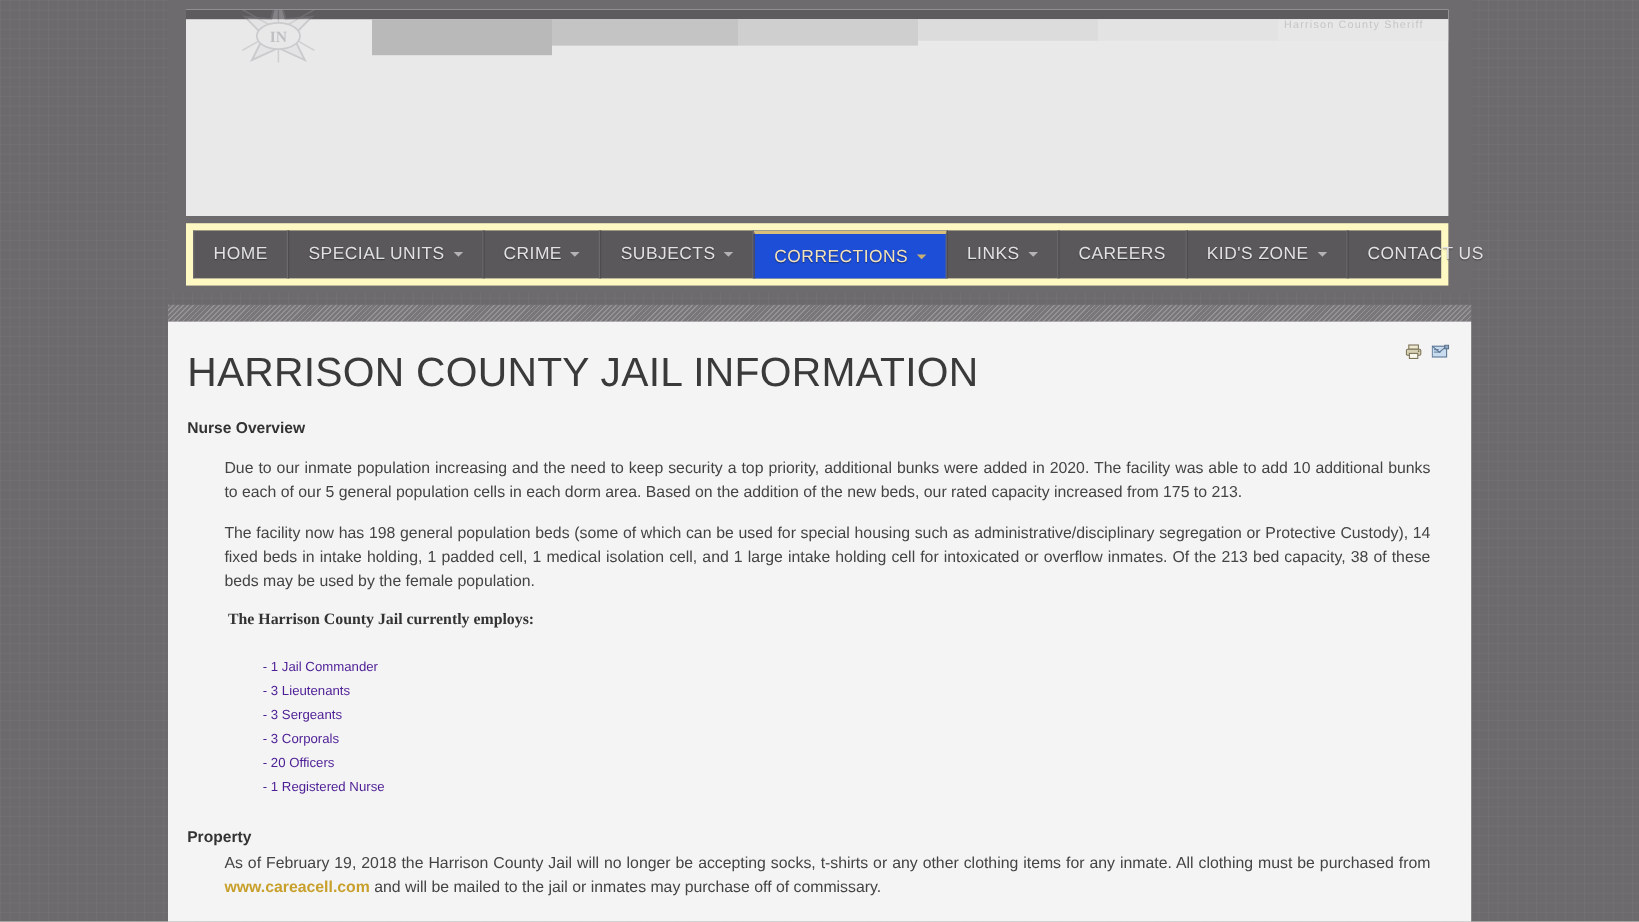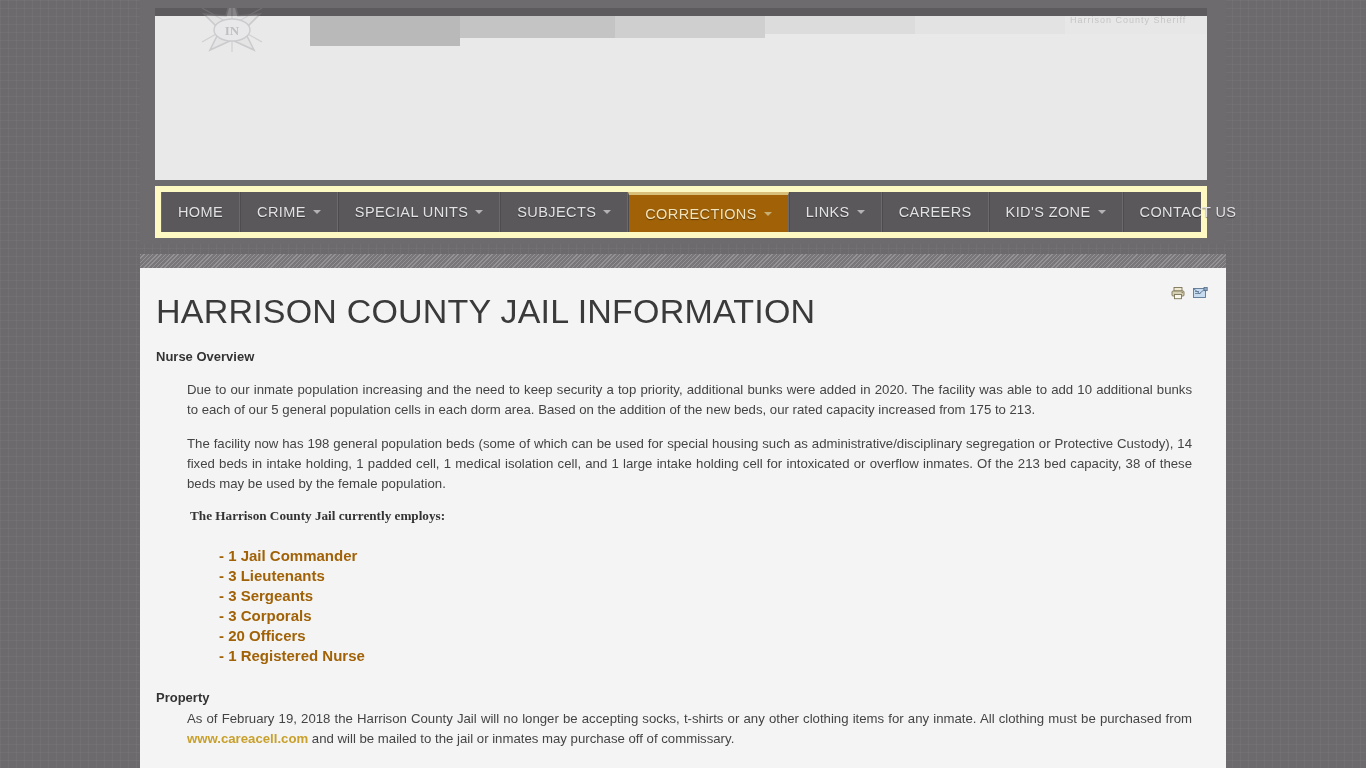--- a/index.html
+++ b/index.html
@@ -124,21 +124,21 @@
     font-size: 14.5px;
     letter-spacing: 0.4px;
     font-family: "Liberation Sans Narrow", "Liberation Sans", sans-serif;
     cursor: pointer;
     white-space: nowrap;
     text-shadow: 0 1px 1px rgba(0,0,0,0.45);
   }
   .nav-item:first-child { border-left: 1px solid #6b696c; }
 
   .nav-item.active {
-    background: #a16207;
+    background: #1d4ed8;
     color: #f1e0b4;
     border-top: 3px solid #d9c07a;
     align-items: center;
   }
   .nav-item.active .nav-label { color: #f3e3ba; }
 
   .nav-caret {
     display: inline-block;
     margin-left: 7px;
     width: 0; height: 0;
@@ -223,24 +223,23 @@
     padding-left: 34px;
     font-family: Liberation Serif, serif;
   }
 
   .staff-list {
     list-style: none;
     padding-left: 63px;
     margin: 0 0 24px 0;
   }
   .staff-list li {
-    font-size: 15px;
+    font-size: 11px;
     line-height: 20px;
-    color: #a16207;
-    font-weight: bold;
+    color: #4c1d95;
   }
 
   .sec-head-2 {
     font-size: 13px;
     font-weight: bold;
     color: #333;
     margin: 0 0 4px 0;
   }
 
   .link-gold {
@@ -286,25 +285,25 @@
 
       <div class="ghost-text">Harrison County Sheriff</div>
     </div>
 
     <nav class="nav-outer">
       <ul class="nav-list" id="nav-list">
           <li class="nav-item">
             <span class="nav-label">HOME</span>
           </li>
           <li class="nav-item">
+            <span class="nav-label">SPECIAL UNITS</span>
+            <span class="nav-caret"></span>
+          </li>
+          <li class="nav-item">
             <span class="nav-label">CRIME</span>
-            <span class="nav-caret"></span>
-          </li>
-          <li class="nav-item">
-            <span class="nav-label">SPECIAL UNITS</span>
             <span class="nav-caret"></span>
           </li>
           <li class="nav-item">
             <span class="nav-label">SUBJECTS</span>
             <span class="nav-caret"></span>
           </li>
           <li class="nav-item active">
             <span class="nav-label">CORRECTIONS</span>
             <span class="nav-caret"></span>
           </li>

